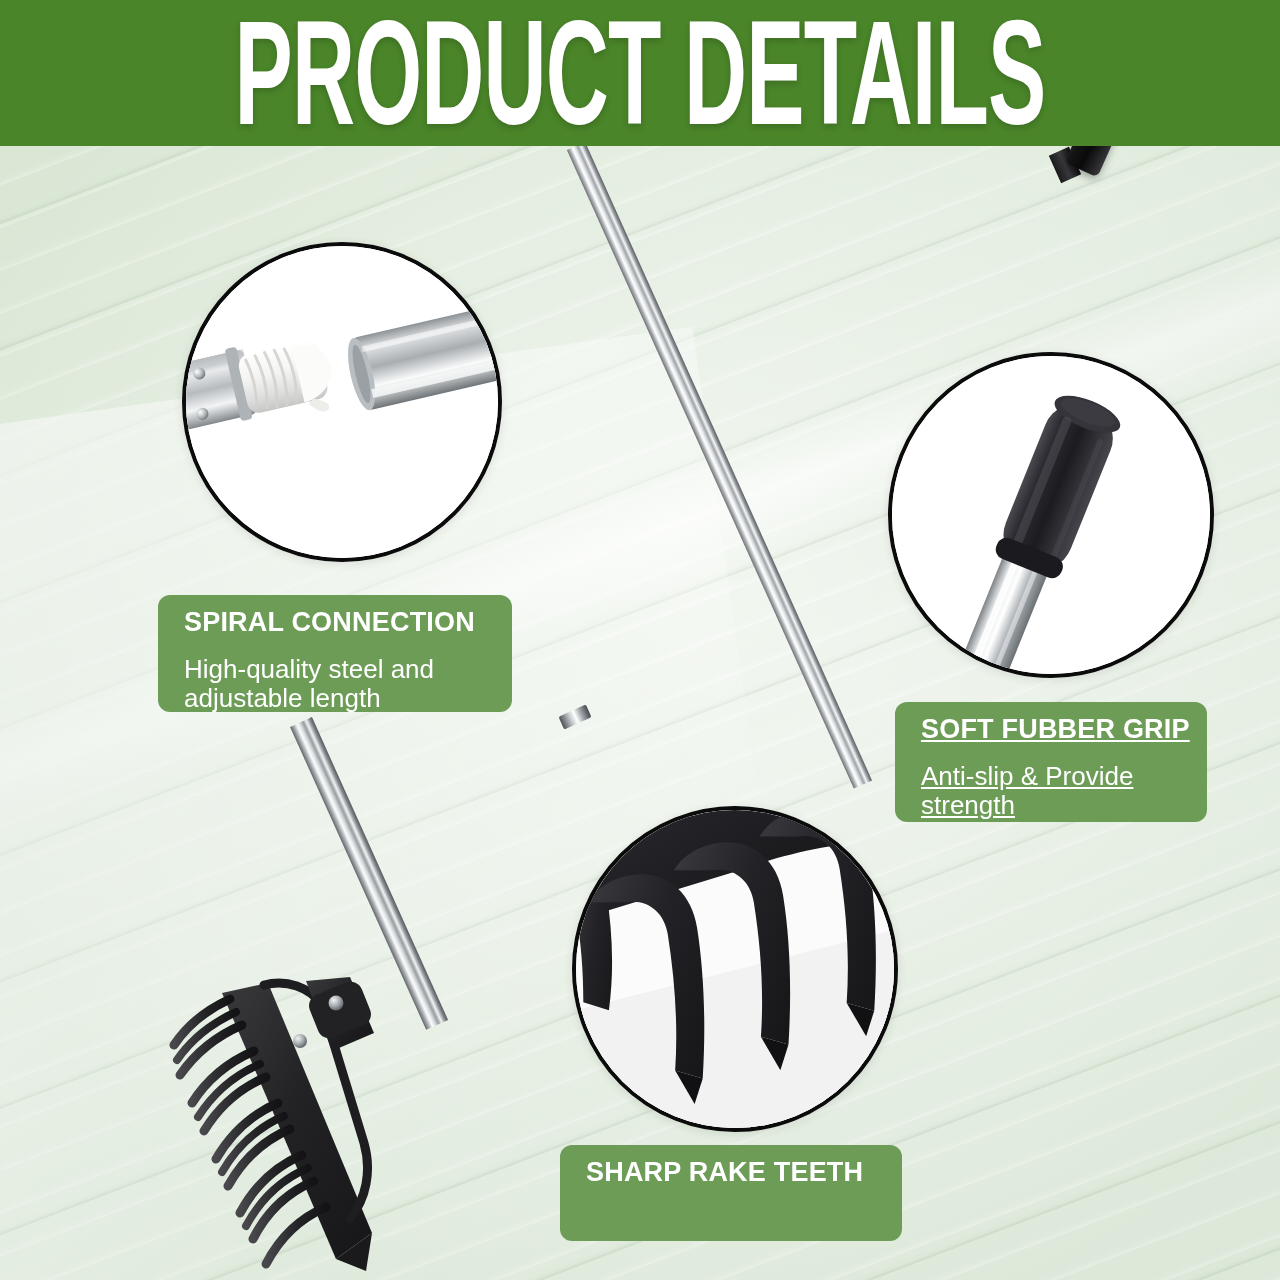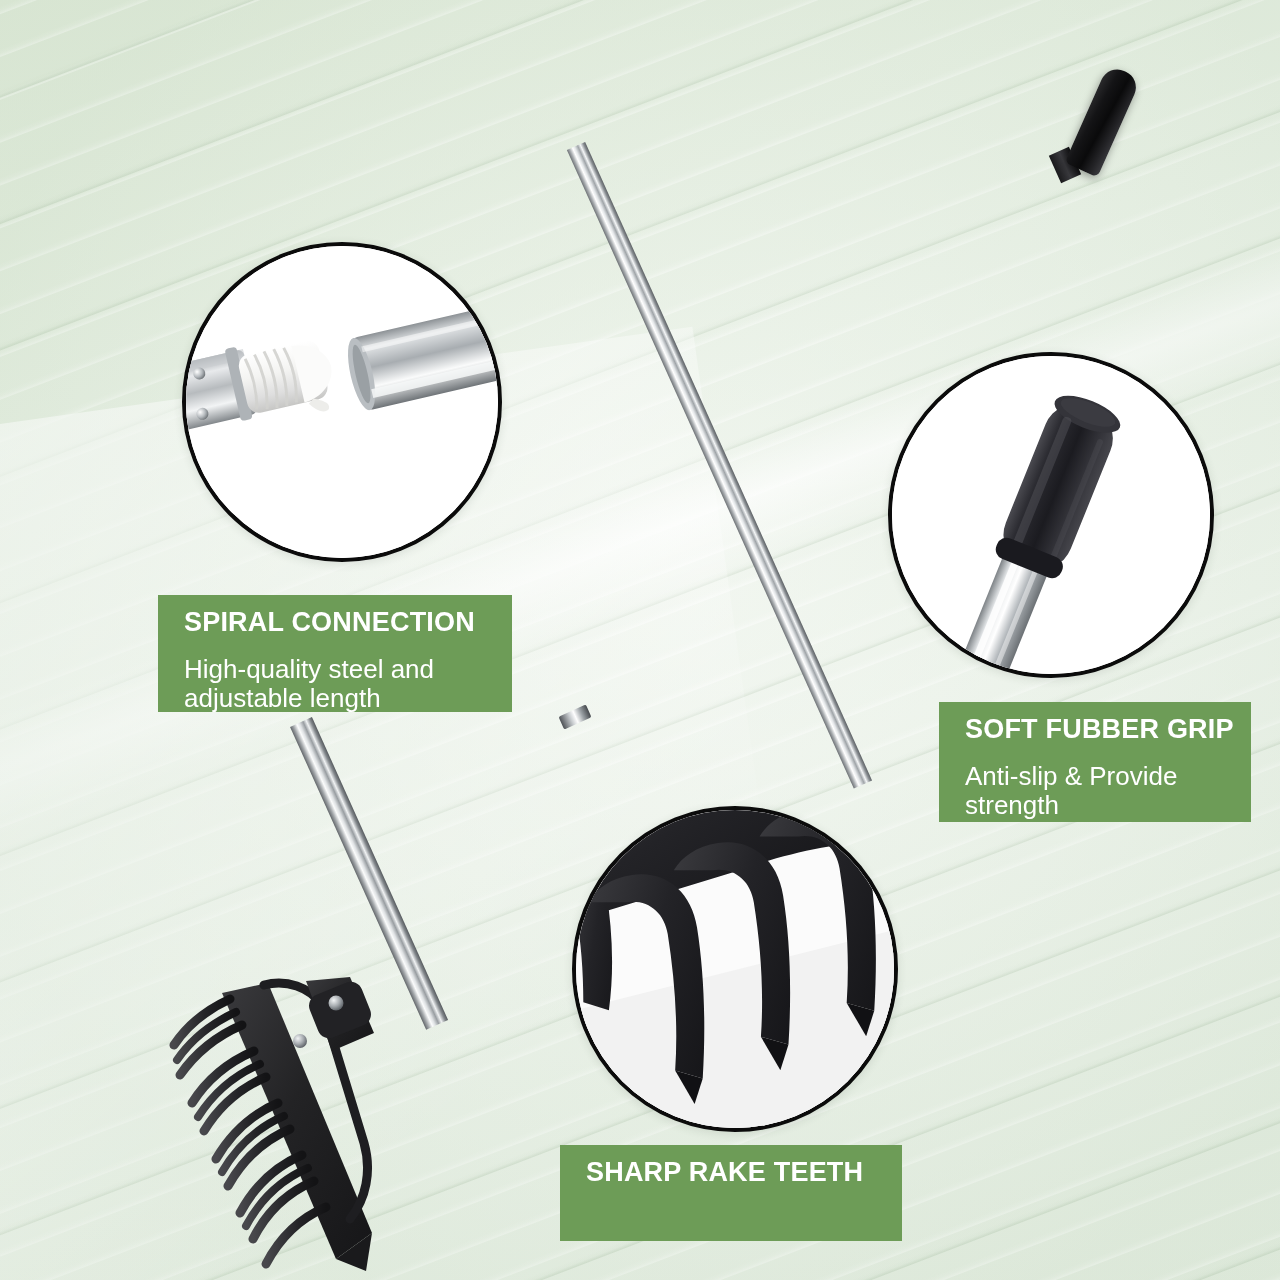--- a/index.html
+++ b/index.html
@@ -175,50 +175,54 @@
   .circle svg{display:block;width:100%;height:100%;}
 
   
   .label{
     position:absolute;
     background:#6d9c57;
     color:#ffffff;
     z-index:7;
     padding:12px 16px 4px 26px;
     box-sizing:border-box;
+    border-radius:12px;
   }
   .label .l-title{
     font-weight:bold;
     font-size:27px;
     line-height:1.12;
     letter-spacing:.2px;
     white-space:nowrap;
   }
   .label .l-sub{
     font-weight:normal;
     font-size:26px;
     line-height:1.12;
     margin-top:18px;
   }
   .lbl-spiral{left:158px;top:595px;width:354px;height:117px;}
-  .lbl-grip{left:939px;top:702px;width:312px;height:120px;}
+  .lbl-grip{left:895px;top:702px;width:312px;height:120px;text-decoration:underline;}
   .lbl-teeth{left:560px;top:1145px;width:342px;height:96px;}
 </style>
 </head>
 <body>
 
 <div id="stage">
 
   <div class="bg-base"></div>
   <div class="bg-streaks"></div>
   <div class="bg-streaks2"></div>
   <div class="bg-wash-left"></div>
   <div class="bg-band"></div>
   <div class="bg-vignette"></div>
 
+  <div class="header">
+    <div class="header-title">PRODUCT DETAILS</div>
+  </div>
 
   <div class="tool">
 
     <div class="pole-up"></div>
     <div class="pole-joint"></div>
     <div class="pole-low"></div>
     <div class="pole-tip-black"></div>
 
     <div class="head">
       <svg viewBox="0 0 260 300" xmlns="http://www.w3.org/2000/svg">

